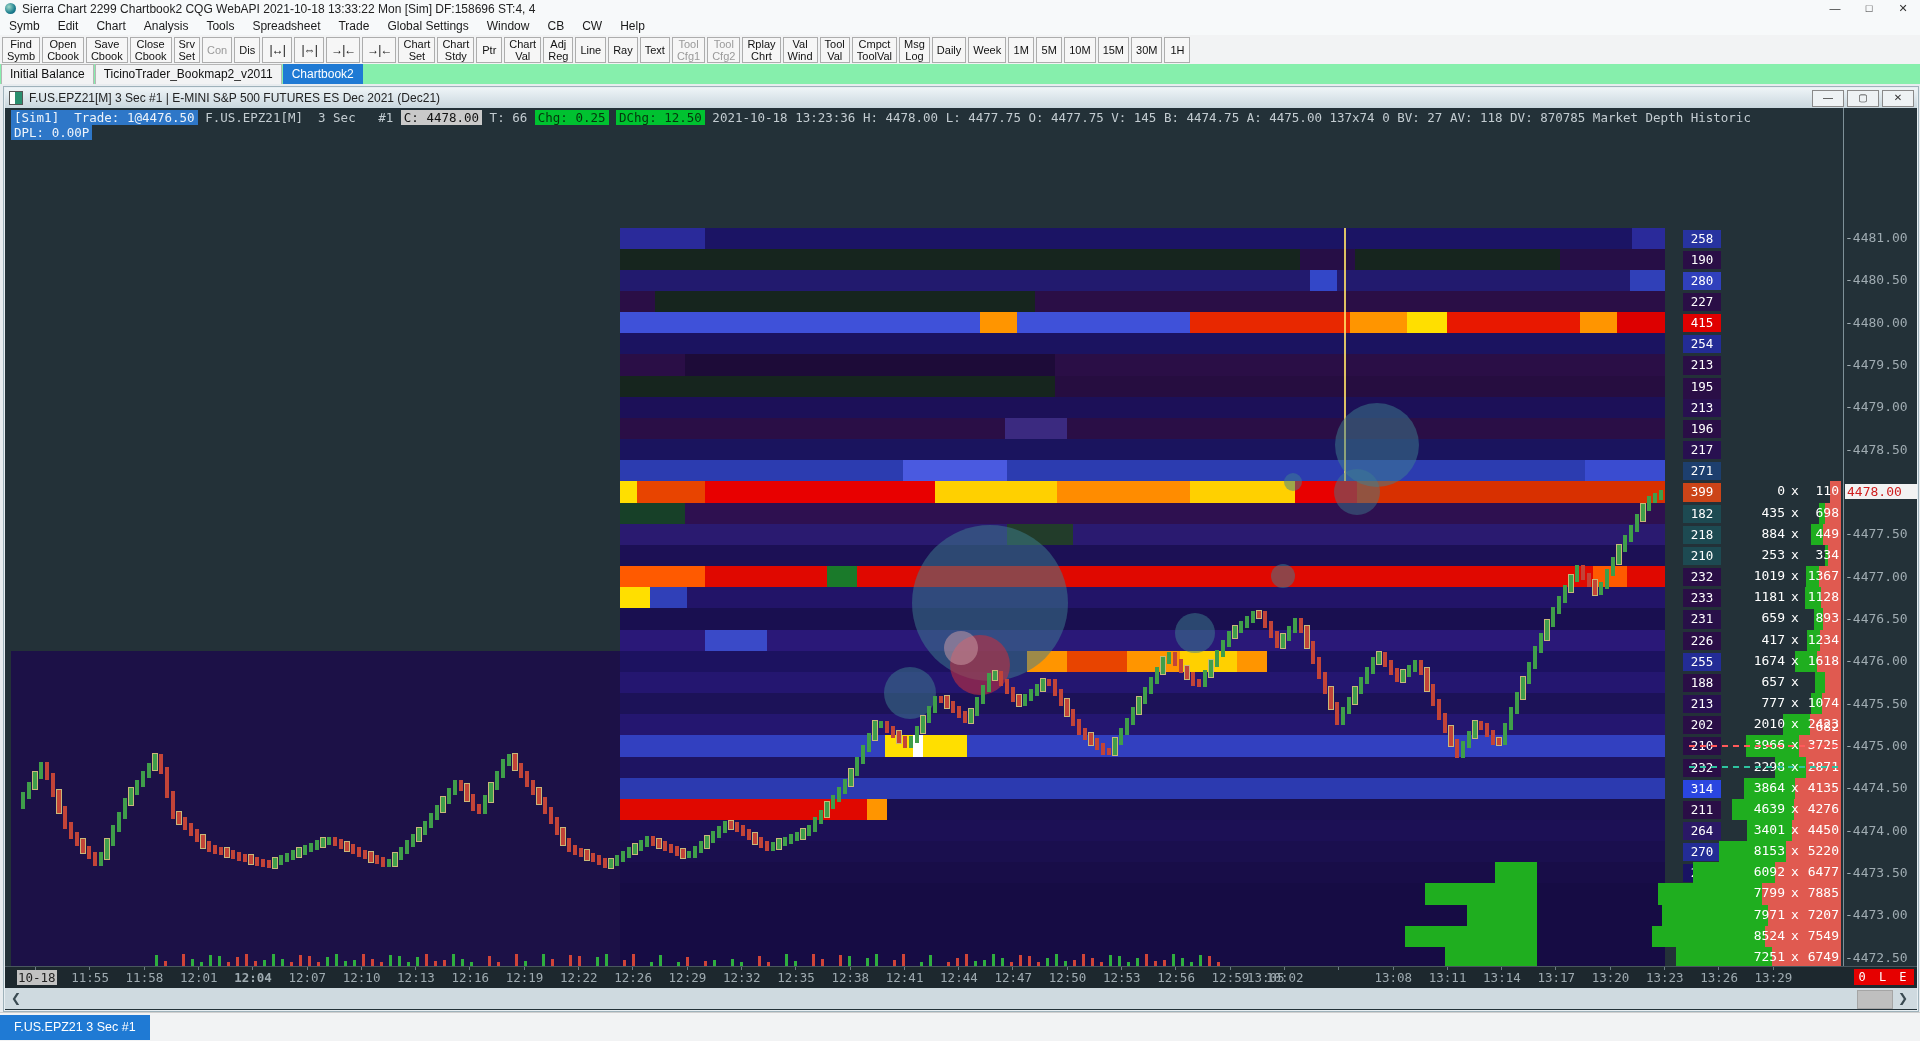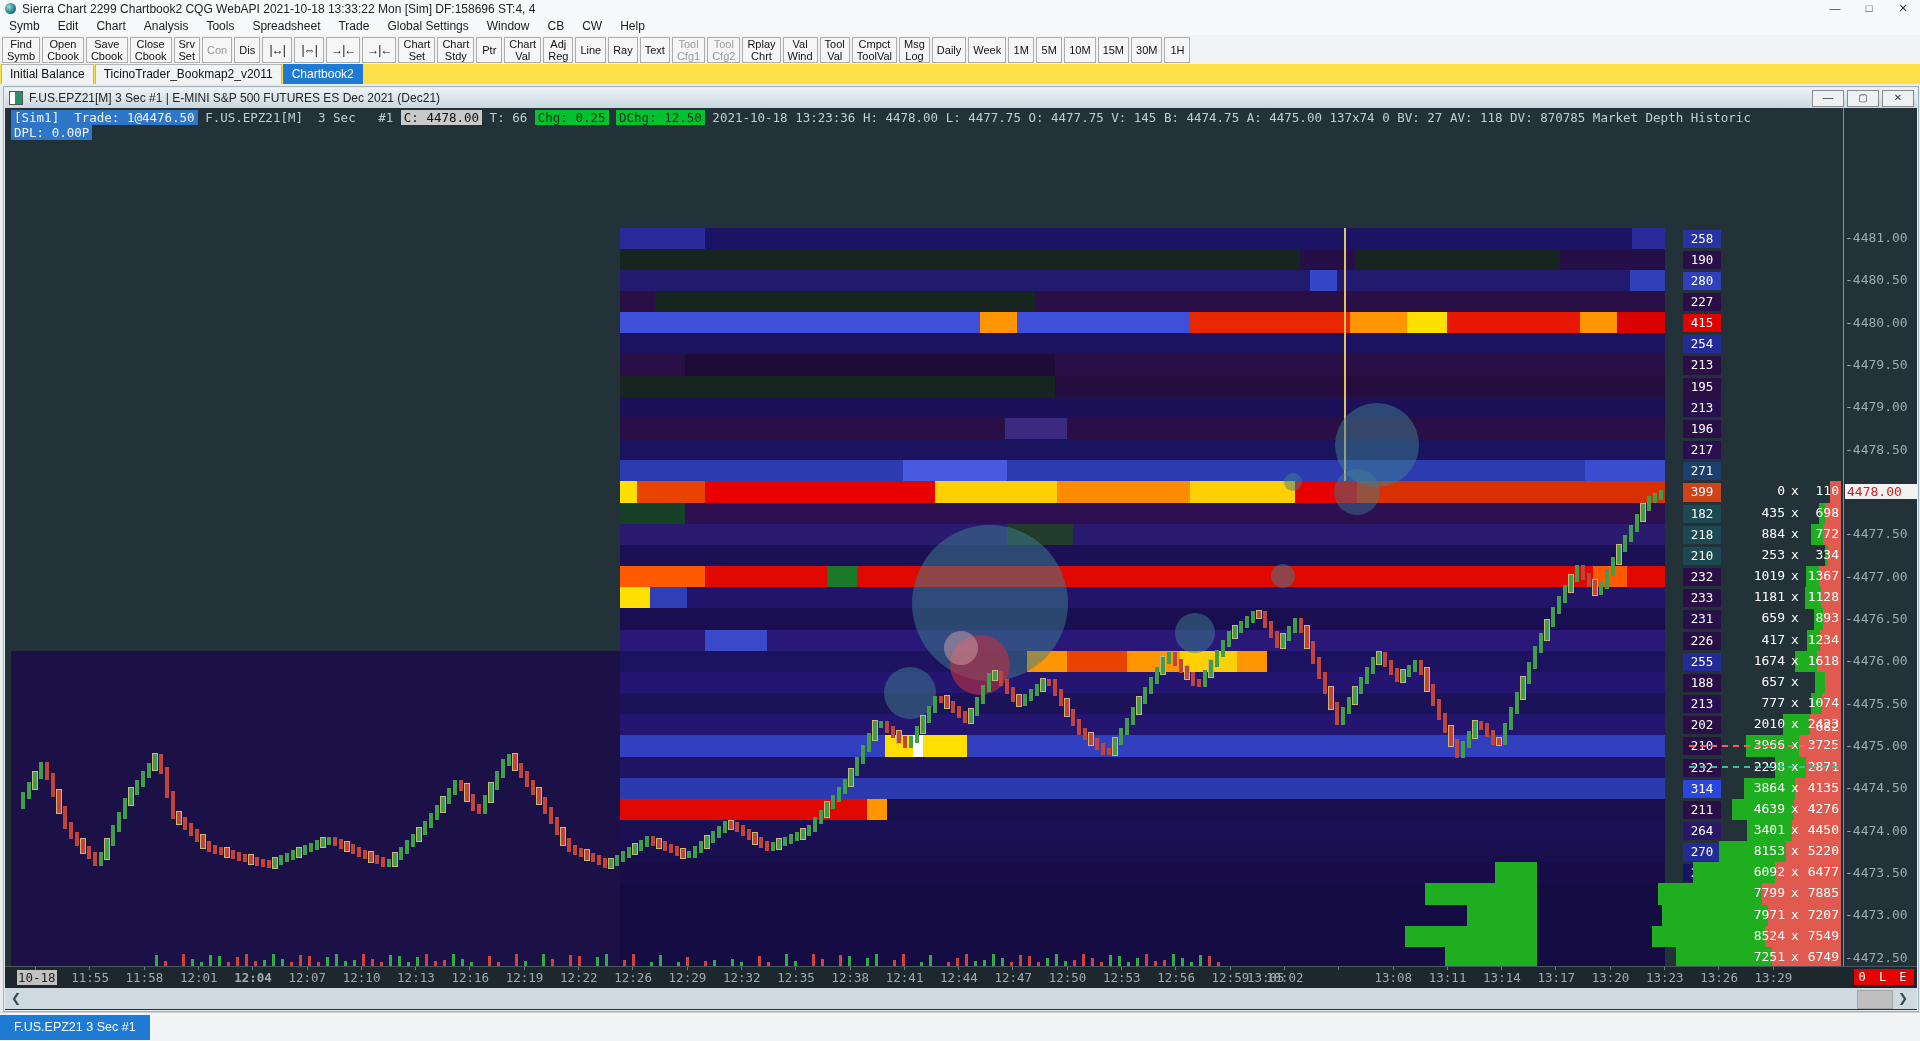--- a/index.html
+++ b/index.html
@@ -15,21 +15,21 @@
     align-items:center;font-size:12px;color:#1a1a1a;}
   #menubar .mitem{padding:0 9px;height:18px;line-height:18px;}
   #toolbar{position:absolute;left:0;top:35px;width:1920px;height:29px;background:#f2f3f4;display:flex;align-items:center;}
   #conn{width:326px;height:25px;margin-left:2px;background:#57f657;border:1px solid #3aa33a;color:#0a2a0a;
     font-size:12px;line-height:24px;padding-left:6px;box-sizing:border-box;white-space:nowrap;overflow:hidden;}
   .tbtn{margin-left:2px;height:26px;min-width:26px;padding:0 4px;background:#f6f6f6;border:1px solid #adadad;
     color:#111;font-size:11px;line-height:12px;text-align:center;display:flex;align-items:center;justify-content:center;
     white-space:pre-line;box-sizing:border-box;}
   .tbtn.gray{color:#9a9a9a;}
   .tbtn.icon{font-size:12px;min-width:30px;letter-spacing:-1px;}
-  #tabsrow{position:absolute;left:0;top:64px;width:1920px;height:20px;background:#fde047;display:flex;align-items:flex-start;}
+  #tabsrow{position:absolute;left:0;top:64px;width:1920px;height:20px;background:#86efac;display:flex;align-items:flex-start;}
   .tab{height:19px;line-height:19px;padding:0 8px;font-size:12px;color:#111;background:#f2f3f4;
     border:1px solid #b5b5b5;border-bottom:none;margin-left:1px;white-space:nowrap;}
   .tab.active{background:#1f7ad4;color:#fff;border-color:#1f7ad4;}
   
   #chartwin{position:absolute;left:3px;top:86px;width:1914px;height:924px;background:#233138;
     border:1px solid #9fb2bb;box-shadow:inset 0 0 0 1px #e7eef2;}
   #cw-title{position:absolute;left:1px;top:1px;width:1912px;height:20px;
     background:linear-gradient(#eef4f7,#c9d7de);display:flex;align-items:center;font-size:12px;color:#222;}
   #cw-title .cicon{width:12px;height:12px;border:1px solid #555;margin:0 6px 0 4px;
     background:linear-gradient(90deg,#ffffff 45%,#2a8f6f 45%);}
@@ -574,21 +574,21 @@
           <div class="rbar" style="left: 1819.93px; top: 394.58px; width: 16.0696px; height: 21.66px;"></div>
           <div class="gbar" style="left: 1814.13px; top: 394.58px; width: 5.8px; height: 21.66px;"></div>
           <div class="lbid" style="top: 396.58px; left: 1690px; width: 90px; text-align: right;">435</div>
           <div class="lx" style="top: 396.58px; left: 1786px;">x</div>
           <div class="lask" style="top: 396.58px; left: 1798px; width: 36px; text-align: right;">698</div>
           <div class="dbox" style="top: 417.74px; background: rgb(29, 74, 82); height: 18.16px; line-height: 18.16px;">218</div>
           <div class="rbar" style="left: 1817.85px; top: 415.74px; width: 18.1478px; height: 21.66px;"></div>
           <div class="gbar" style="left: 1806.07px; top: 415.74px; width: 11.7867px; height: 21.66px;"></div>
           <div class="lbid" style="top: 417.74px; left: 1690px; width: 90px; text-align: right;">884</div>
           <div class="lx" style="top: 417.74px; left: 1786px;">x</div>
-          <div class="lask" style="top: 417.74px; left: 1798px; width: 36px; text-align: right;">772</div>
+          <div class="lask" style="top: 417.74px; left: 1798px; width: 36px; text-align: right;">449</div>
           <div class="dbox" style="top: 438.9px; background: rgb(29, 74, 82); height: 18.16px; line-height: 18.16px;">210</div>
           <div class="rbar" style="left: 1823.1px; top: 436.9px; width: 12.9043px; height: 21.66px;"></div>
           <div class="gbar" style="left: 1819.72px; top: 436.9px; width: 3.37333px; height: 21.66px;"></div>
           <div class="lbid" style="top: 438.9px; left: 1690px; width: 90px; text-align: right;">253</div>
           <div class="lx" style="top: 438.9px; left: 1786px;">x</div>
           <div class="lask" style="top: 438.9px; left: 1798px; width: 36px; text-align: right;">334</div>
           <div class="dbox" style="top: 460.06px; background: rgb(42, 14, 70); height: 18.16px; line-height: 18.16px;">232</div>
           <div class="rbar" style="left: 1814.11px; top: 458.06px; width: 21.887px; height: 21.66px;"></div>
           <div class="gbar" style="left: 1800.53px; top: 458.06px; width: 13.5867px; height: 21.66px;"></div>
           <div class="lbid" style="top: 460.06px; left: 1690px; width: 90px; text-align: right;">1019</div>

